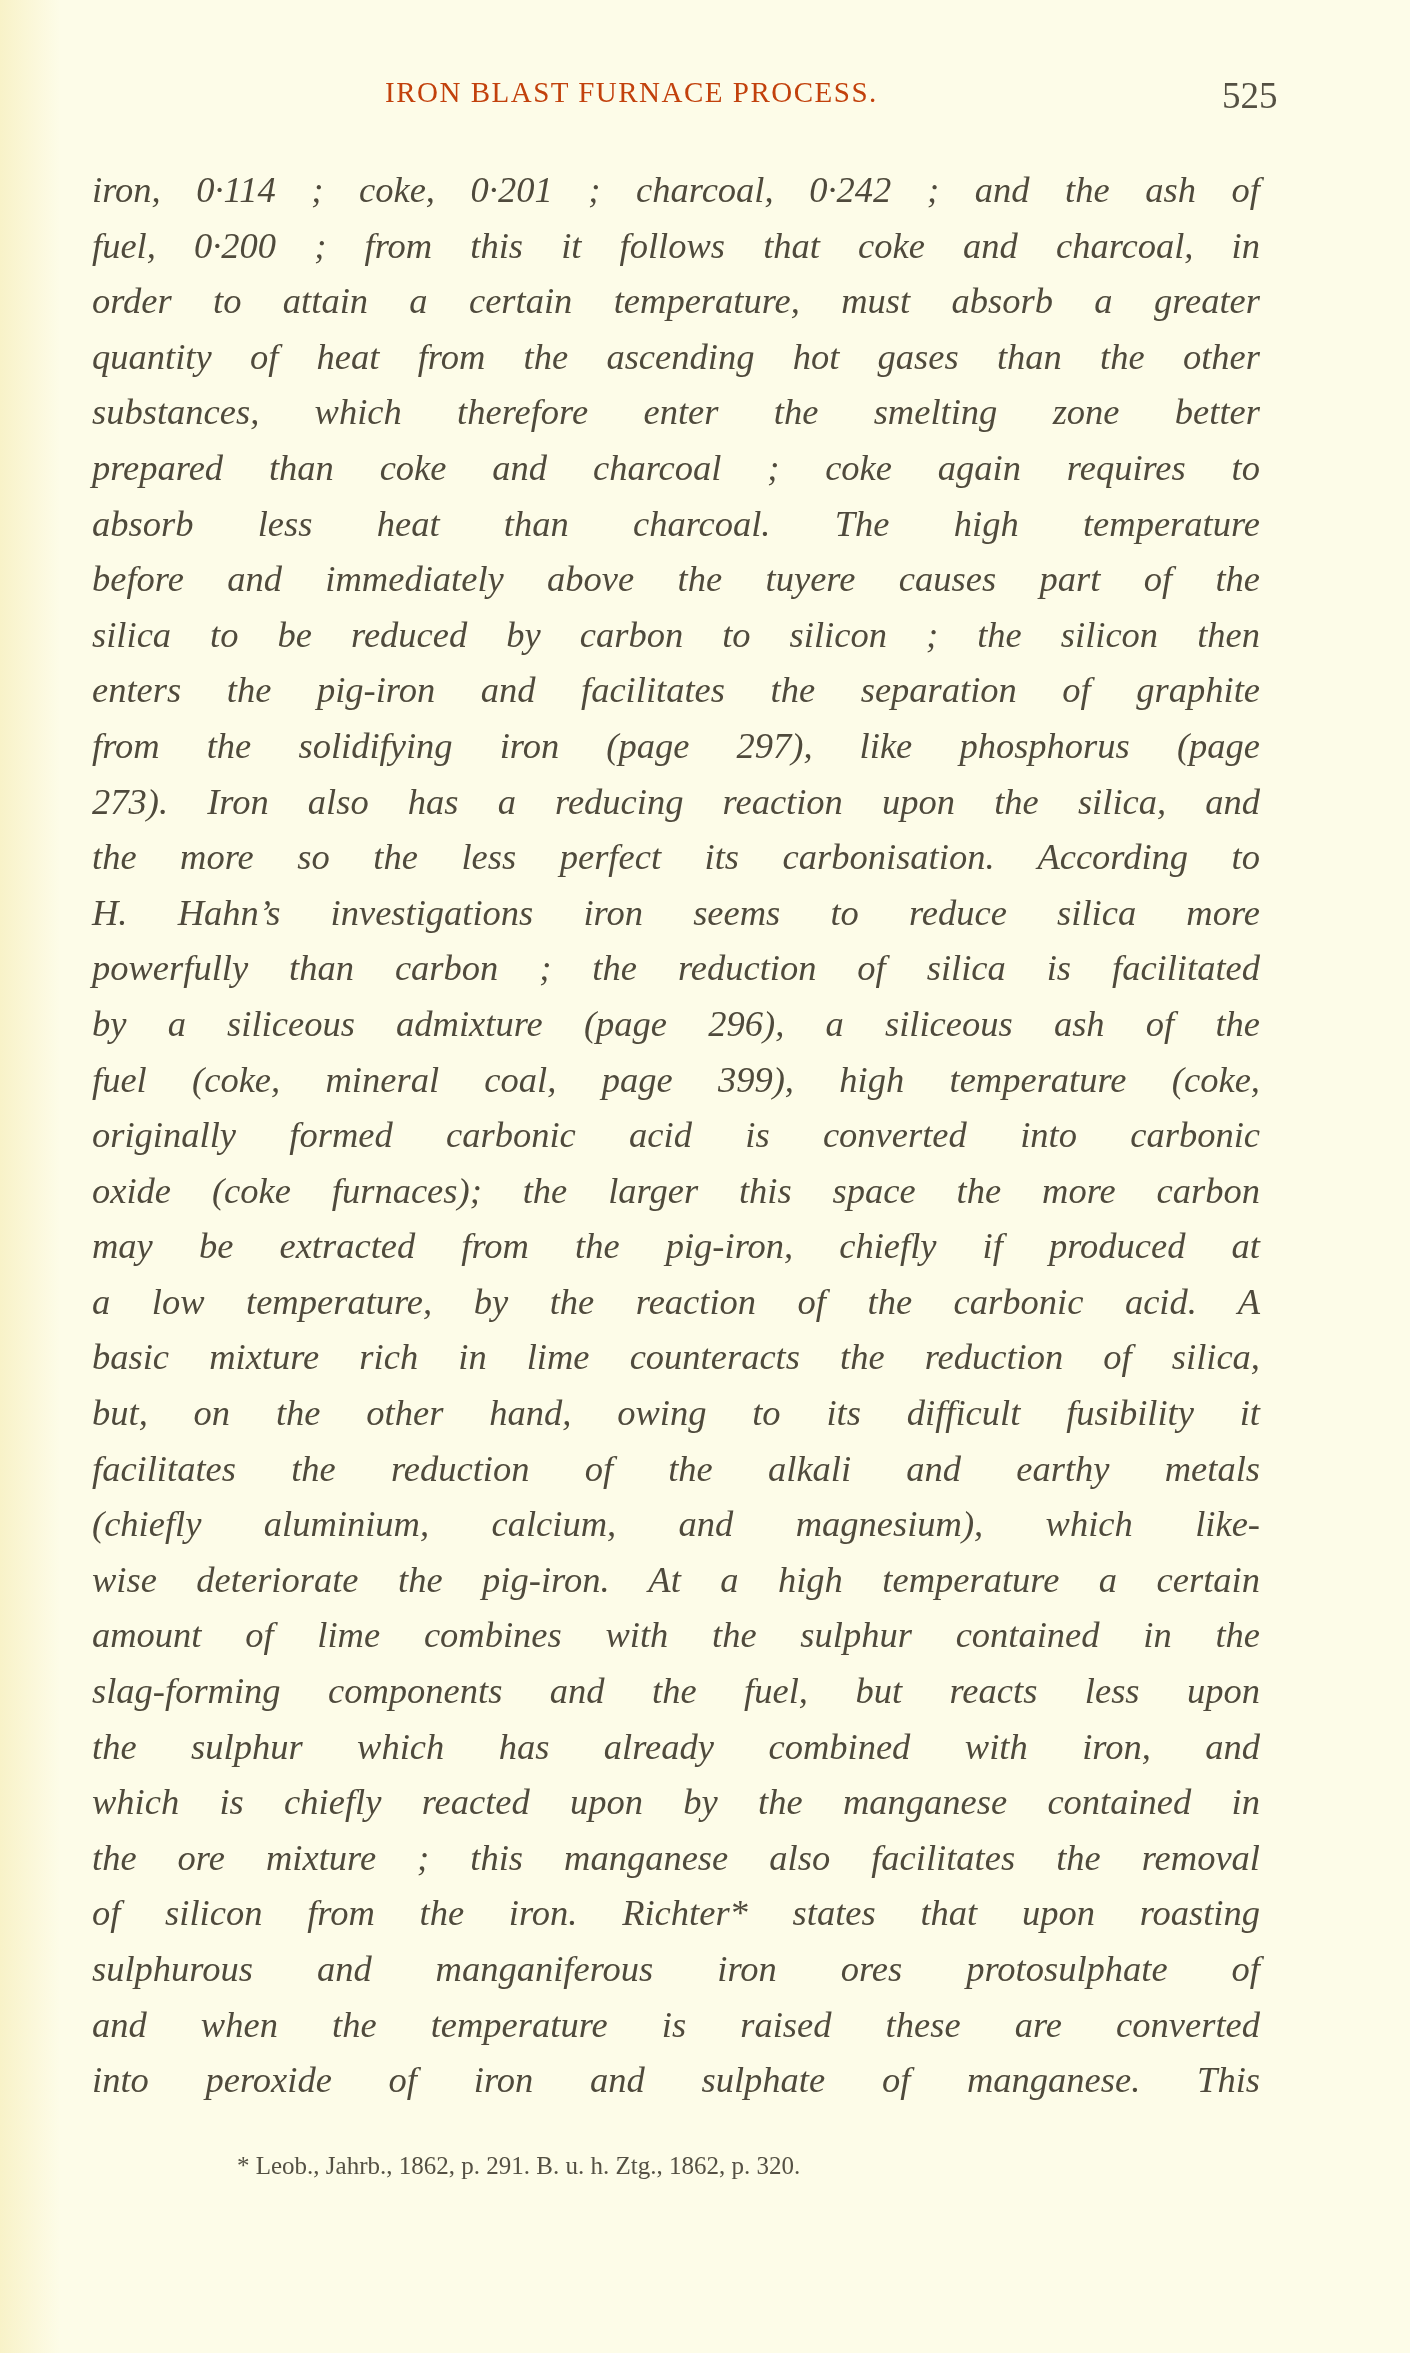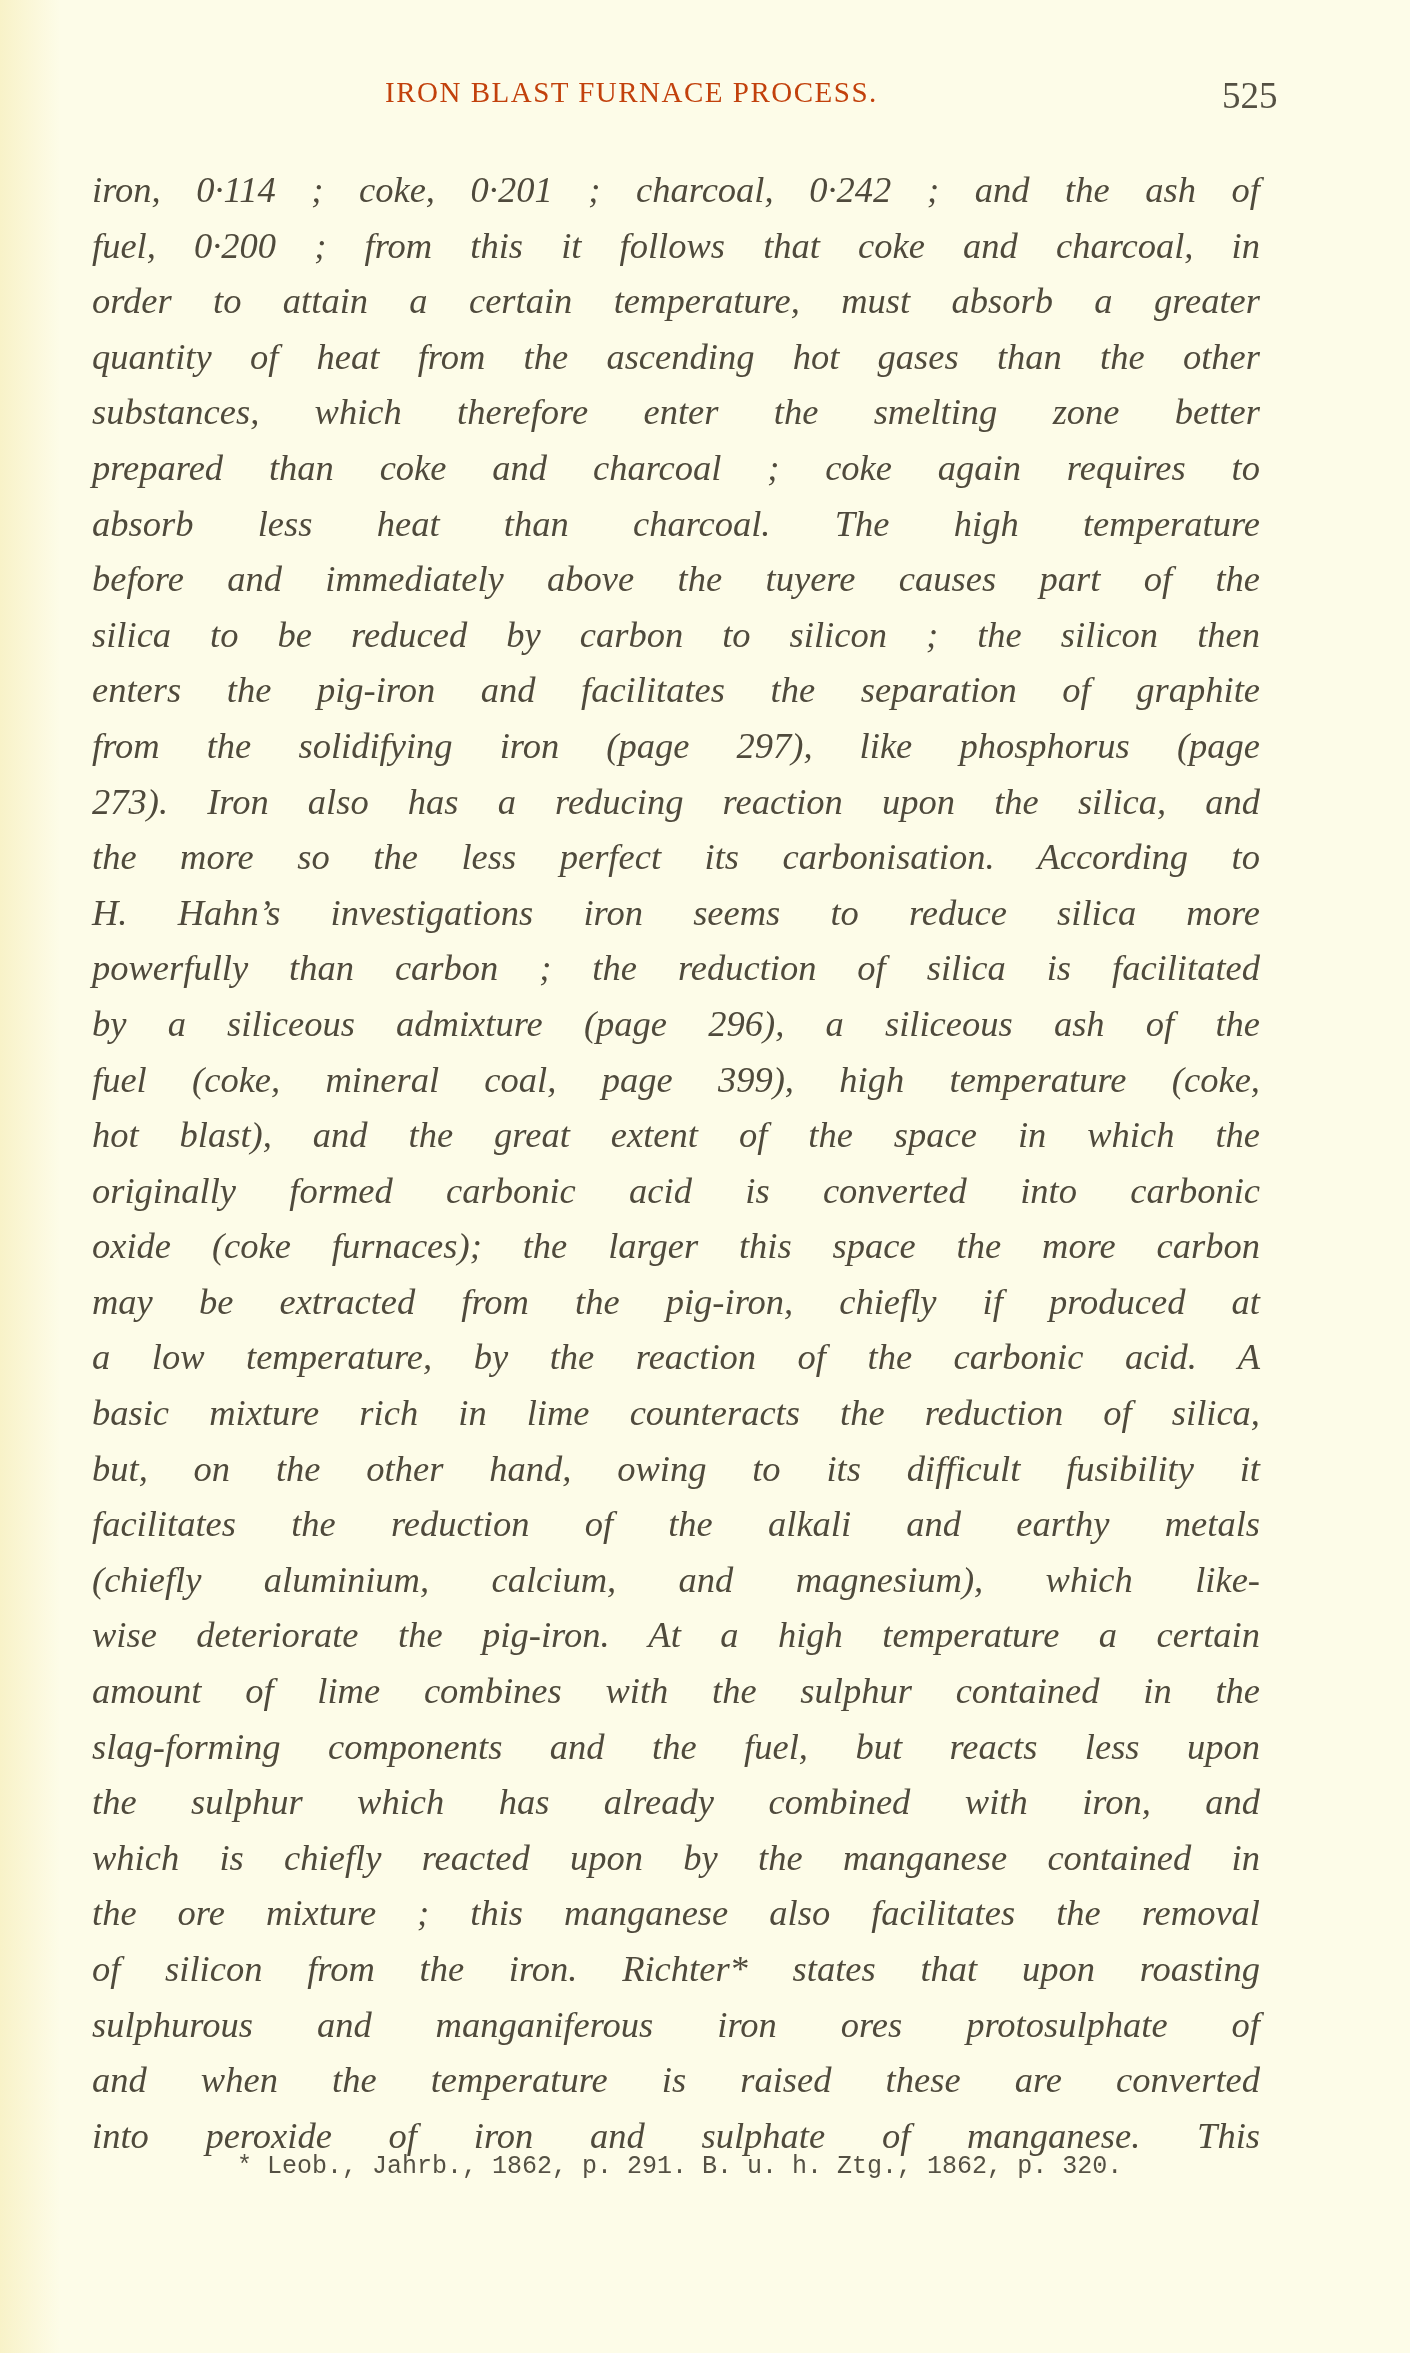--- a/index.html
+++ b/index.html
@@ -52,21 +52,20 @@
       font-style: italic;
     }
     .line.last { text-align-last: justify; }
     .footnote {
       position: absolute;
       top: 2152px;
       left: 237px;
       font-size: 25px;
       color: #545043;
       white-space: nowrap;
-      font-family: Liberation Mono, monospace;
     }
   </style>
 </head>
 <body>
 
 <div class="page-shade"></div>
 
 <div class="running-head">IRON BLAST FURNACE PROCESS.</div>
 <div class="page-number">525</div>
 
@@ -81,21 +80,20 @@
     <span class="line">before and immediately above the tuyere causes part of the</span>
     <span class="line">silica to be reduced by carbon to silicon ; the silicon then</span>
     <span class="line">enters the pig-iron and facilitates the separation of graphite</span>
     <span class="line">from the solidifying iron (page 297), like phosphorus (page</span>
     <span class="line">273).  Iron also has a reducing reaction upon the silica, and</span>
     <span class="line">the more so the less perfect its carbonisation.  According to</span>
     <span class="line">H. Hahn’s investigations iron seems to reduce silica more</span>
     <span class="line">powerfully than carbon ; the reduction of silica is facilitated</span>
     <span class="line">by a siliceous admixture (page 296), a siliceous ash of the</span>
     <span class="line">fuel (coke, mineral coal, page 399), high temperature (coke,</span>
-    <span class="line">hot blast), and the great extent of the space in which the</span>
     <span class="line">originally formed carbonic acid is converted into carbonic</span>
     <span class="line">oxide (coke furnaces); the larger this space the more carbon</span>
     <span class="line">may be extracted from the pig-iron, chiefly if produced at</span>
     <span class="line">a low temperature, by the reaction of the carbonic acid.  A</span>
     <span class="line">basic mixture rich in lime counteracts the reduction of silica,</span>
     <span class="line">but, on the other hand, owing to its difficult fusibility it</span>
     <span class="line">facilitates the reduction of the alkali and earthy metals</span>
     <span class="line">(chiefly aluminium, calcium, and magnesium), which like-</span>
     <span class="line">wise deteriorate the pig-iron.  At a high temperature a certain</span>
     <span class="line">amount of lime combines with the sulphur contained in the</span>

